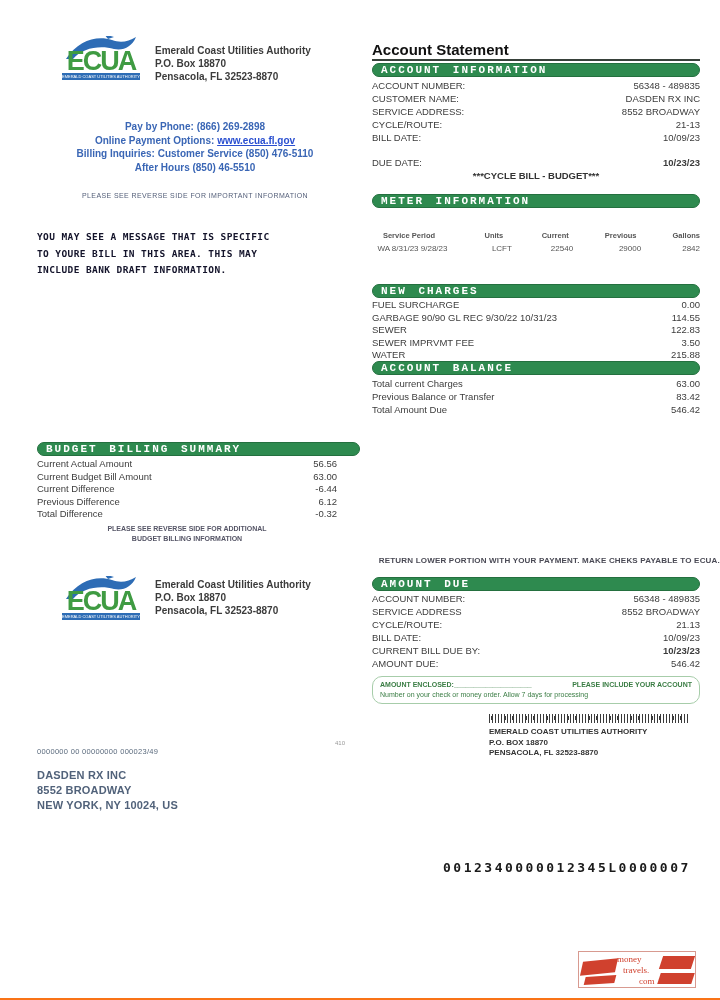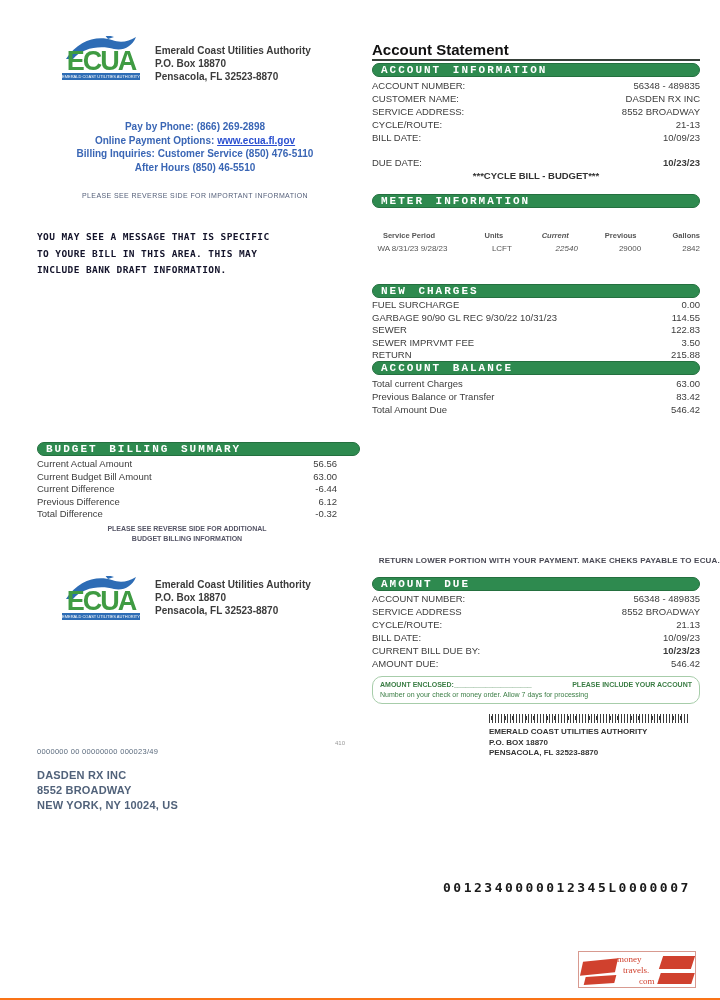--- a/index.html
+++ b/index.html
@@ -46,39 +46,39 @@
   .msg{font-family:"DejaVu Sans Mono",monospace;font-weight:bold;color:var(--msg-ink);
        font-size:9.5px;line-height:16.5px;letter-spacing:0.4px;}
   .title{font-size:15px;font-weight:bold;color:#111;line-height:17px;}
   .title-rule{height:2px;background:#37413a;margin-top:1px;}
   .cyclenote{font-size:9.5px;font-weight:bold;text-align:center;color:#333;}
   .meter-head,.meter-row{display:flex;font-size:7.5px;color:#555;gap:36px;}
   .meter-head span{font-weight:bold;}
   .meter-row{font-size:8px;margin-top:4px;}
   .mc1{width:150px;text-align:center;}
   .mc2{width:48px;text-align:center;}
-  .mc3{width:50px;text-align:right;font-style:italic;}
+  .mc3{width:50px;text-align:left;}
   .mc4{width:60px;text-align:center;}
   .mc5{flex:1;text-align:right;}
   .budget-note{font-size:7px;font-weight:bold;color:#556;text-align:center;line-height:10px;}
   .return-note{font-size:8px;font-weight:bold;color:#4a4a55;text-align:right;letter-spacing:0.2px;}
   .enclosed{border:1px solid #a7cdaa;border-radius:10px;padding:3px 7px;
             color:var(--stub-green);font-size:7px;line-height:10px;}
   .enclosed .l1{display:flex;justify-content:space-between;font-weight:bold;white-space:nowrap;}
   .barcode{height:9px;width:200px;
            background:repeating-linear-gradient(90deg,#3a3a3a 0 1px,transparent 1px 3px);
            -webkit-mask-image:linear-gradient(180deg,#000 0 100%);}
   .barcode2{height:4px;width:200px;margin-top:-7px;
            background:repeating-linear-gradient(90deg,transparent 0 2px,#3a3a3a 2px 3px,transparent 3px 7px);}
   .remit{font-size:8px;font-weight:bold;color:#333;line-height:10.5px;}
   .codeline{font-size:7.5px;color:#5a6a7d;letter-spacing:0.3px;}
   .formnum{font-size:6px;color:#999;}
   .custaddr{font-size:11px;color:var(--addr-blue);line-height:15px;font-weight:bold;letter-spacing:0.2px;}
   .ocr{font-family:"DejaVu Sans Mono",monospace;font-weight:bold;font-size:13px;
-       letter-spacing:2.5px;color:#1a1a1a;margin-top:20px;}
+       letter-spacing:2.5px;color:#1a1a1a;}
   
   .wm{width:118px;height:37px;border:1px solid #d89a90;background:#fff;position:relative;overflow:hidden;}
   .wm .shape{position:absolute;background:var(--wm-red);}
   .wm .s-left{left:3px;top:8px;width:34px;height:14px;transform:skew(-18deg) rotate(-6deg);}
   .wm .s-left2{left:6px;top:24px;width:30px;height:8px;transform:skew(-18deg) rotate(-4deg);}
   .wm .s-right{right:2px;top:4px;width:32px;height:13px;transform:skew(-18deg);}
   .wm .s-right2{right:2px;top:21px;width:34px;height:11px;transform:skew(-18deg);}
   .wm .txt{position:absolute;left:38px;top:2px;color:var(--wm-red);
            font-family:"Liberation Serif",serif;font-size:9px;line-height:11px;white-space:nowrap;}
   .wm .txt .t2{margin-left:6px;}
@@ -183,21 +183,21 @@
       </div>
     <div class="kv" style="line-height:12.6px;gap:24px;">
         <span class="lbl">SEWER</span>
         <span class="val">122.83</span>
       </div>
     <div class="kv" style="line-height:12.6px;">
         <span class="lbl">SEWER IMPRVMT FEE</span>
         <span class="val">3.50</span>
       </div>
     <div class="kv" style="line-height:12.6px;">
-        <span class="lbl">RETURN</span>
+        <span class="lbl">WATER</span>
         <span class="val">215.88</span>
       </div>
   </div>
 
   <div class="sec bar" style="left:372px;top:361px;width:328px;">ACCOUNT BALANCE</div>
   <div class="sec" style="left:372px;top:377px;width:328px;">
     <div class="kv">
         <span class="lbl">Total current Charges</span>
         <span class="val">63.00</span>
       </div>

